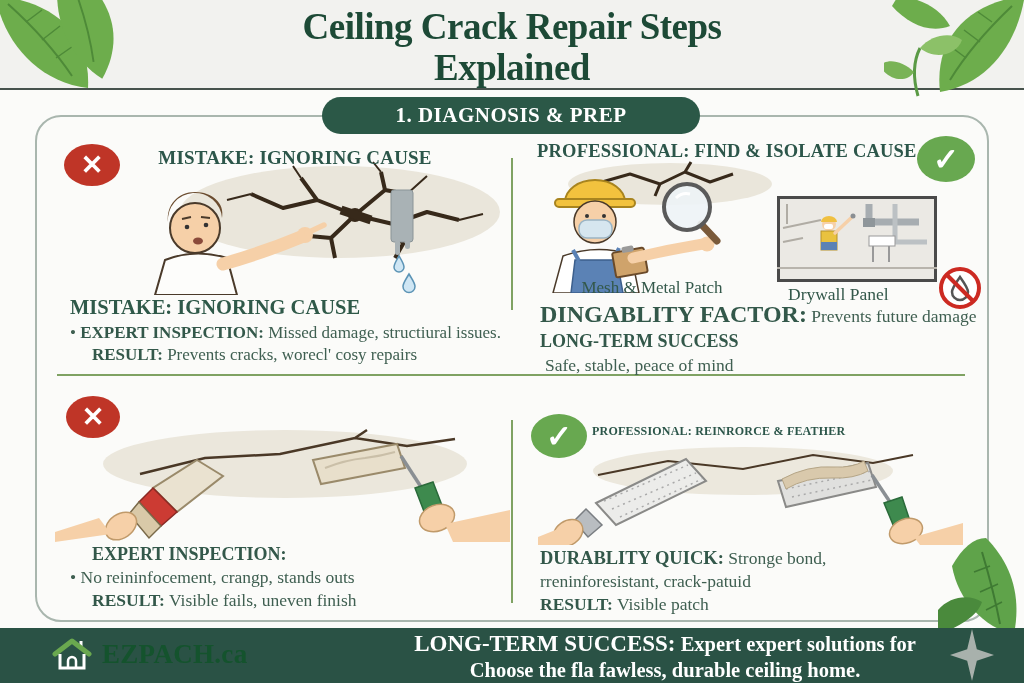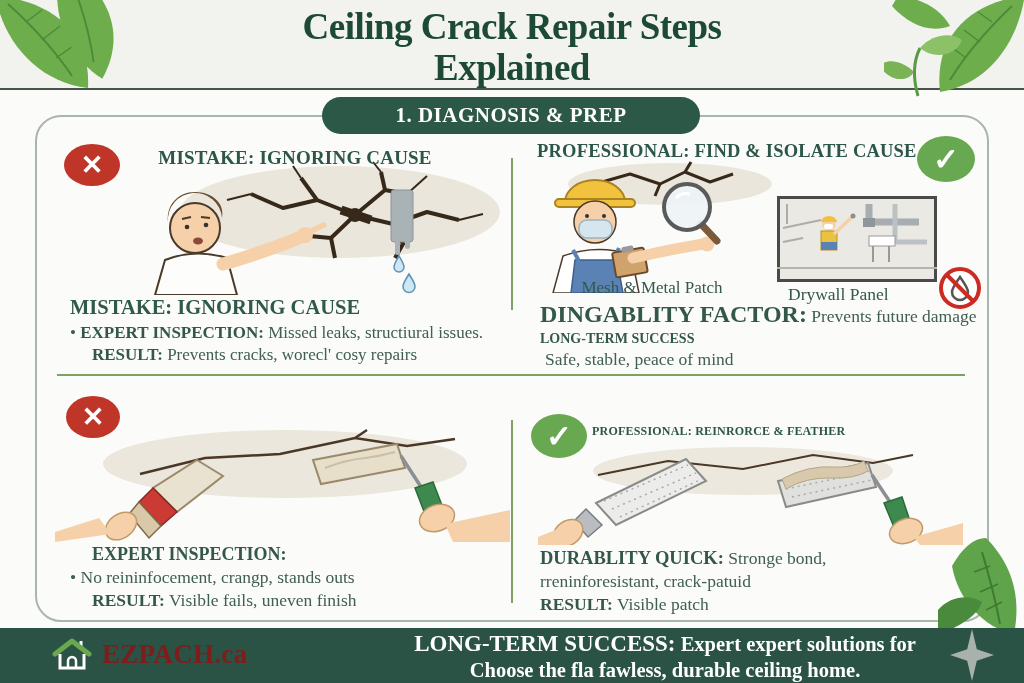--- a/index.html
+++ b/index.html
@@ -24,21 +24,21 @@
   
   .q-head{font-weight:800;color:#2c564a;z-index:3;letter-spacing:0.2px;}
   .tblock{color:#3f5f51;font-size:17px;line-height:1.3;z-index:3;}
   .tblock .b{font-weight:800;color:#33584a;}
   .tb-title{font-size:20.5px;font-weight:800;color:#2f5949;margin-bottom:1px;}
   .indent{padding-left:22px;}
   .caption{color:#33584a;font-size:17px;z-index:3;}
   
   .footer{left:0;top:628px;width:1024px;height:55px;background:#2a5245;z-index:4;}
   .brand{left:52px;top:637px;display:flex;align-items:center;gap:10px;z-index:6;}
-  .brand-text{color:#7f1d1d;font-size:27px;font-weight:800;letter-spacing:0.3px;}
+  .brand-text{color:#14532d;font-size:27px;font-weight:800;letter-spacing:0.3px;}
   .tagline{left:340px;top:630px;width:650px;text-align:center;color:#fff;line-height:1.2;z-index:6;}
   .tag1-label{font-size:23px;font-weight:800;}
   .tag1-text{font-size:20.5px;font-weight:700;}
   .tag2{font-size:20.5px;font-weight:700;}
   .sparkle{left:950px;top:629px;width:44px;height:52px;background:#b6bbb7;opacity:.9;z-index:5;
            clip-path:polygon(50% 0%,61% 39%,100% 50%,61% 61%,50% 100%,39% 61%,0% 50%,39% 39%);}
   svg{display:block;}
 </style>
 </head>
 <body>
@@ -109,21 +109,21 @@
     <ellipse cx="143" cy="81" rx="5" ry="3.5" fill="#8a4a3a"></ellipse>
     <path d="M100,135 L110,100 Q140,88 172,98 L182,135 Z" fill="#fdfdfb" stroke="#4a3a2a" stroke-width="2"></path>
     <path d="M168,104 Q210,92 246,77" stroke="#f6d0a8" stroke-width="13" stroke-linecap="round" fill="none"></path>
     <circle cx="250" cy="75" r="8" fill="#f6d0a8"></circle>
     <path d="M252,73 L269,65" stroke="#f6d0a8" stroke-width="5.5" stroke-linecap="round"></path>
   </svg>
 
   <div class="abs tblock" style="left:70px;top:294px;width:460px">
     <div class="tb-title">MISTAKE: IGNORING CAUSE</div>
     <div><span>•</span>
-      <span class="b">EXPERT INSPECTION:</span><span> Missed leaks, structiural issues.</span></div>
+      <span class="b">EXPERT INSPECTION:</span><span> Missed damage, structiural issues.</span></div>
     <div class="indent"><span class="b">RESULT:</span><span> Prevents cracks, worecl' cosy repairs</span></div>
   </div>
 
   <div class="abs q-head" style="left:537px;top:141px;width:385px;font-size:18.5px">PROFESSIONAL: FIND &amp; ISOLATE CAUSE</div>
   <div class="abs mark mark-check" style="left:917px;top:136px;width:58px;height:46px">
       <span>✓</span>
     </div>
 
   <svg class="abs" style="left:535px;top:158px;z-index:2" width="245" height="135" viewBox="0 0 245 135">
     <ellipse cx="135" cy="26" rx="102" ry="21" fill="#eae6db"></ellipse>
@@ -172,21 +172,21 @@
   <div class="abs caption" style="left:788px;top:284px;font-size:17.5px">Drywall Panel</div>
 
   <svg class="abs" style="left:936px;top:264px;z-index:2" width="48" height="48" viewBox="0 0 48 48">
     <circle cx="24" cy="24" r="19" fill="#fff" stroke="#cc2a22" stroke-width="4"></circle>
     <path d="M24,13 c5,7 8,11 8,15 a8,8 0 1 1 -16,0 c0,-4 3,-8 8,-15 z" fill="none" stroke="#555" stroke-width="2.5"></path>
     <path d="M10,10 L38,38" stroke="#cc2a22" stroke-width="4"></path>
   </svg>
 
   <div class="abs tblock" style="left:540px;top:299px;width:440px;font-size:17.5px">
     <div><span class="b" style="font-size:24px">DINGABLITY FACTOR:</span><span> Prevents future damage</span></div>
-    <div class="b" style="font-size:14px">LONG-TERM SUCCESS</div>
+    <div class="b" style="font-size:18px">LONG-TERM SUCCESS</div>
     <div style="padding-left:5px">Safe, stable, peace of mind</div>
   </div>
 
   <div class="abs mark mark-x" style="left:66px;top:396px;width:54px;height:42px">
       <span>✕</span>
     </div>
 
   <svg class="abs" style="left:55px;top:424px;z-index:2" width="455" height="118" viewBox="0 0 455 118">
     <ellipse cx="230" cy="40" rx="182" ry="34" fill="#ebe7dc"></ellipse>
     <path d="M85,50 L150,34 L225,30 L300,14 L352,22 L400,15 M300,14 L312,6" stroke="#4a3826" stroke-width="2.5" fill="none"></path>

